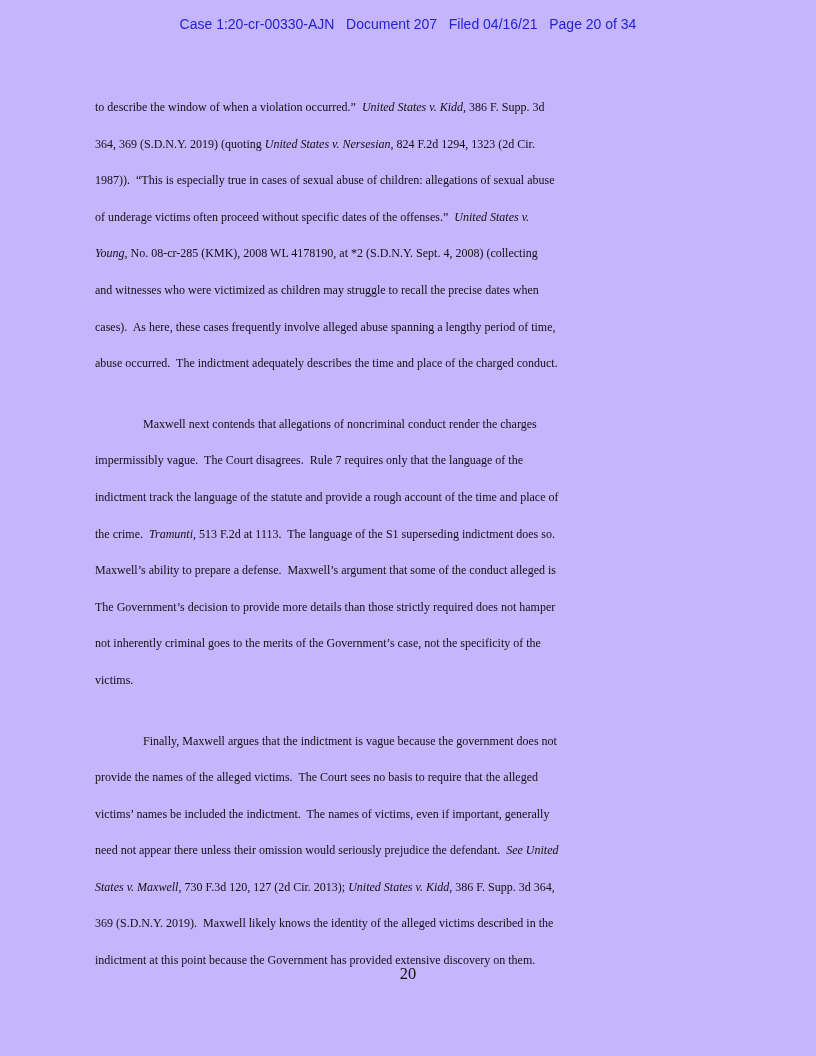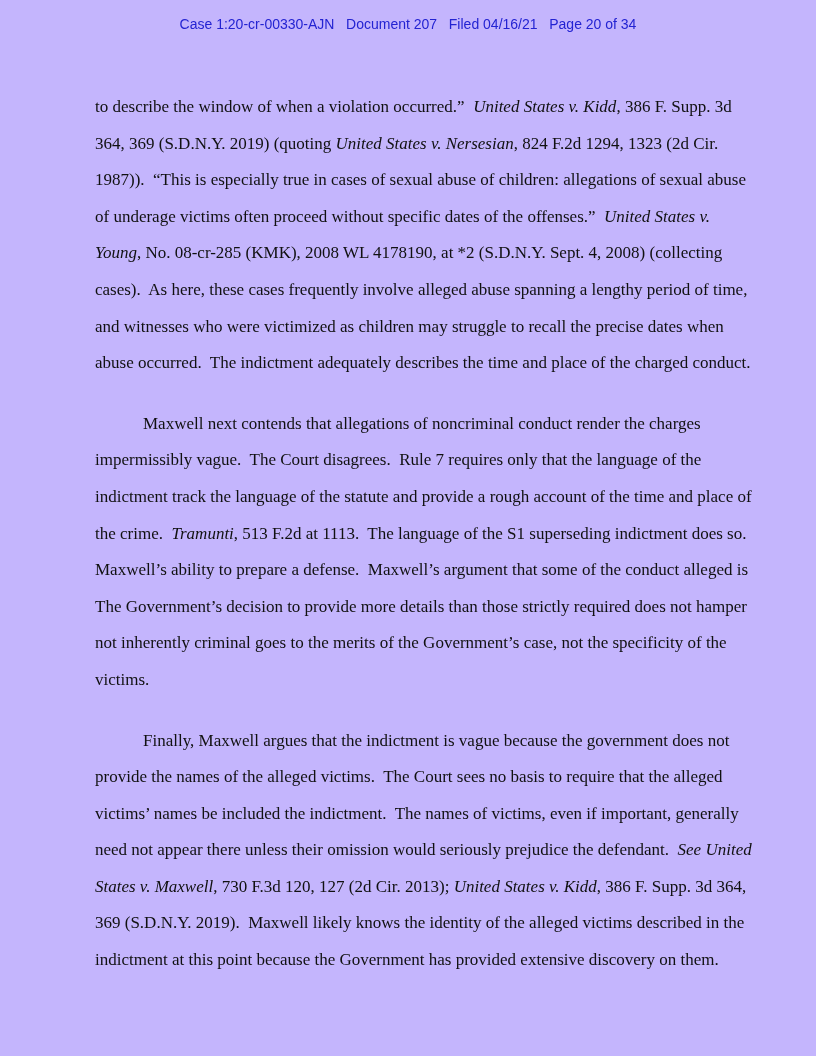--- a/index.html
+++ b/index.html
@@ -31,21 +31,21 @@
   }
   .doc-body {
     position: absolute;
     top: 89px;
     left: 95px;
     width: 660px;
   }
   .line {
     height: 36.6px;
     line-height: 36.6px;
-    font-size: 17px;
+    font-size: 12px;
     white-space: pre;
   }
   .line.indent {
     padding-left: 48px;
     margin-top: 24px;
   }
   .italic {
     font-style: italic;
   }
   .page-footer {
@@ -65,22 +65,22 @@
 <div class="page">
   <div class="case-stamp">Case 1:20-cr-00330-AJN   Document 207   Filed 04/16/21   Page 20 of 34</div>
 
   <div class="doc-body" id="doc-body">
       <div>
         <div class="line"><span>to describe the window of when a violation occurred.”  </span><span class="italic">United States v. Kidd</span><span>, 386 F. Supp. 3d</span></div>
         <div class="line"><span>364, 369 (S.D.N.Y. 2019) (quoting </span><span class="italic">United States v. Nersesian</span><span>, 824 F.2d 1294, 1323 (2d Cir.</span></div>
         <div class="line"><span>1987)).  “This is especially true in cases of sexual abuse of children: allegations of sexual abuse</span></div>
         <div class="line"><span>of underage victims often proceed without specific dates of the offenses.”  </span><span class="italic">United States v.</span></div>
         <div class="line"><span class="italic">Young</span><span>, No. 08-cr-285 (KMK), 2008 WL 4178190, at *2 (S.D.N.Y. Sept. 4, 2008) (collecting</span></div>
+        <div class="line"><span>and witnesses who were victimized as children may struggle to recall the precise dates when</span></div>
         <div class="line"><span>cases).  As here, these cases frequently involve alleged abuse spanning a lengthy period of time,</span></div>
-        <div class="line"><span>and witnesses who were victimized as children may struggle to recall the precise dates when</span></div>
         <div class="line"><span>abuse occurred.  The indictment adequately describes the time and place of the charged conduct.</span></div>
       </div>
       <div>
         <div class="line indent"><span>Maxwell next contends that allegations of noncriminal conduct render the charges</span></div>
         <div class="line"><span>impermissibly vague.  The Court disagrees.  Rule 7 requires only that the language of the</span></div>
         <div class="line"><span>indictment track the language of the statute and provide a rough account of the time and place of</span></div>
         <div class="line"><span>the crime.  </span><span class="italic">Tramunti</span><span>, 513 F.2d at 1113.  The language of the S1 superseding indictment does so.</span></div>
         <div class="line"><span>Maxwell’s ability to prepare a defense.  Maxwell’s argument that some of the conduct alleged is</span></div>
         <div class="line"><span>The Government’s decision to provide more details than those strictly required does not hamper</span></div>
         <div class="line"><span>not inherently criminal goes to the merits of the Government’s case, not the specificity of the</span></div>
@@ -90,13 +90,14 @@
         <div class="line indent"><span>Finally, Maxwell argues that the indictment is vague because the government does not</span></div>
         <div class="line"><span>provide the names of the alleged victims.  The Court sees no basis to require that the alleged</span></div>
         <div class="line"><span>victims’ names be included the indictment.  The names of victims, even if important, generally</span></div>
         <div class="line"><span>need not appear there unless their omission would seriously prejudice the defendant.  </span><span class="italic">See United</span></div>
         <div class="line"><span class="italic">States v. Maxwell</span><span>, 730 F.3d 120, 127 (2d Cir. 2013); </span><span class="italic">United States v. Kidd</span><span>, 386 F. Supp. 3d 364,</span></div>
         <div class="line"><span>369 (S.D.N.Y. 2019).  Maxwell likely knows the identity of the alleged victims described in the</span></div>
         <div class="line"><span>indictment at this point because the Government has provided extensive discovery on them.</span></div>
       </div>
     </div>
 
+  <div class="page-footer">20</div>
 </div>
 
 </body></html>

